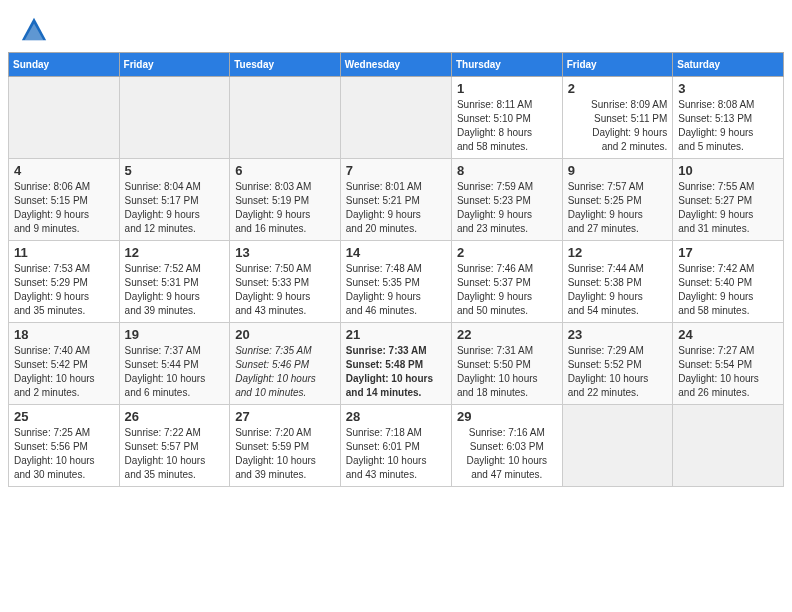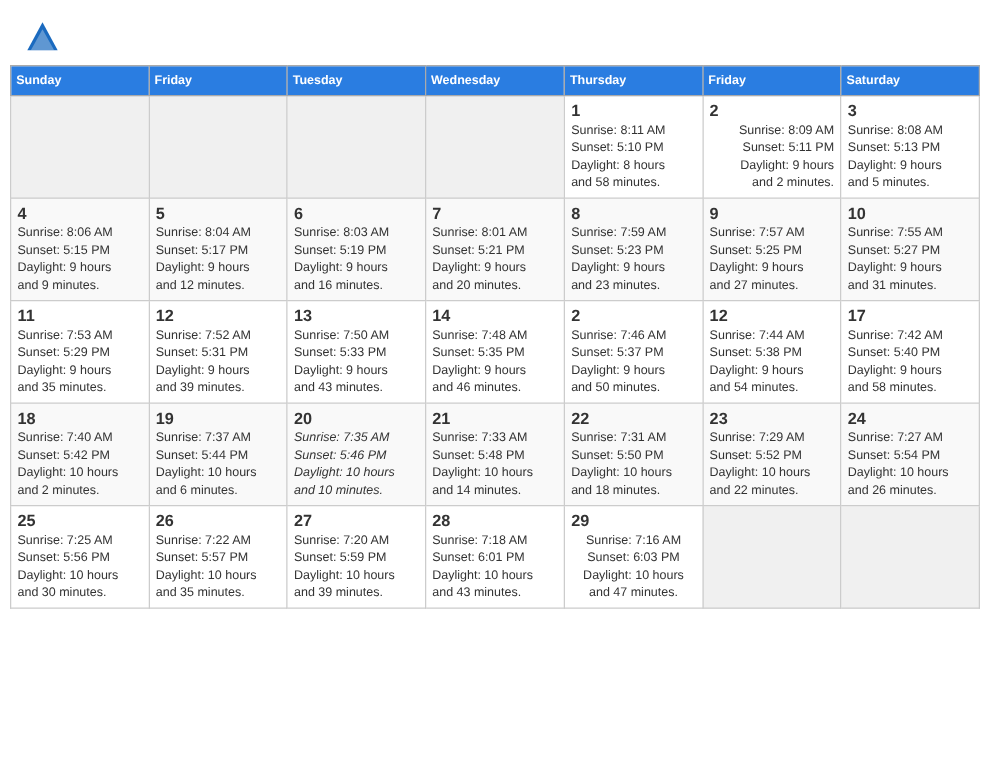--- a/index.html
+++ b/index.html
@@ -277,21 +277,21 @@
           </td>
           <td>
             <span class="day-number">20</span>
             <div class="day-info" style="white-space: pre-line; font-style: italic;">Sunrise: 7:35 AM
 Sunset: 5:46 PM
 Daylight: 10 hours
 and 10 minutes.</div>
           </td>
           <td>
             <span class="day-number">21</span>
-            <div class="day-info" style="white-space: pre-line;">Sunrise: 7:33 AM
+            <div class="day-info" style="white-space: pre-line; font-weight: bold;">Sunrise: 7:33 AM
 Sunset: 5:48 PM
 Daylight: 10 hours
 and 14 minutes.</div>
           </td>
           <td>
             <span class="day-number">22</span>
             <div class="day-info" style="white-space: pre-line;">Sunrise: 7:31 AM
 Sunset: 5:50 PM
 Daylight: 10 hours
 and 18 minutes.</div>

